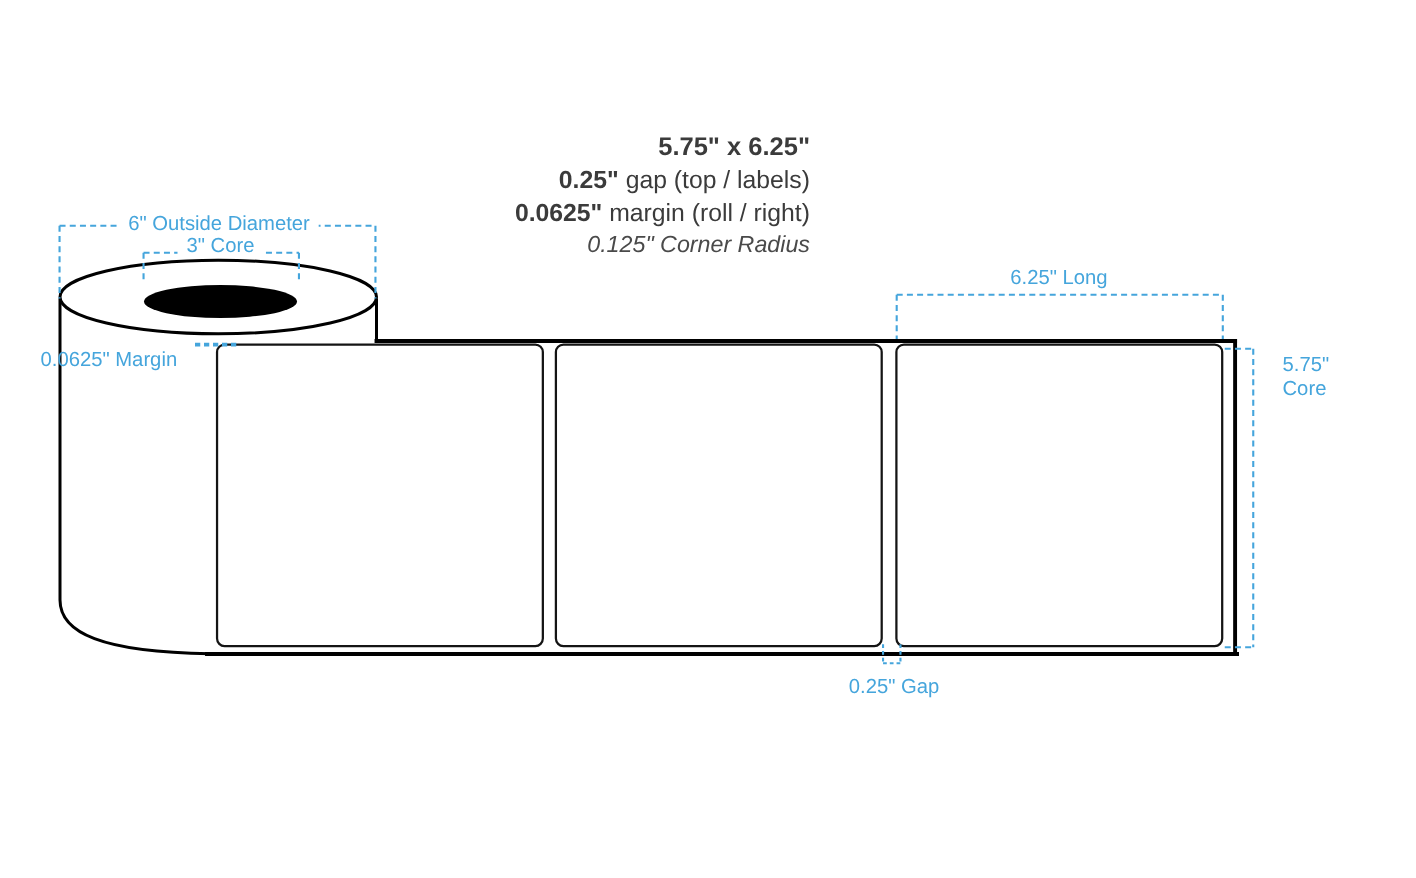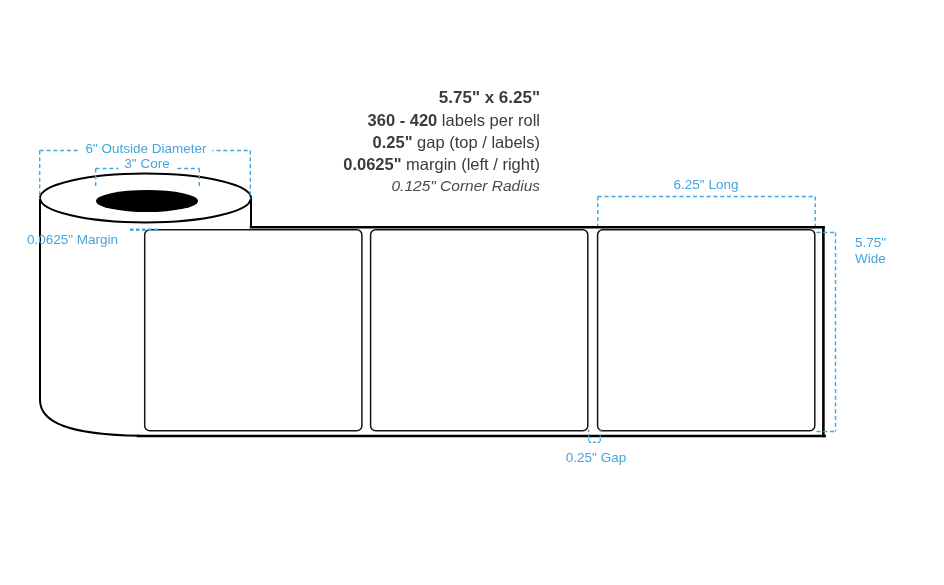--- a/index.html
+++ b/index.html
@@ -74,34 +74,33 @@
       <path d="M816.5 431.5 H 835.5"></path>
 
       <path d="M588.7 429.5 V 442.8" stroke-dasharray="2.5 2"></path>
       <path d="M600.3 429.5 V 442.8" stroke-dasharray="2.5 2"></path>
       <path d="M588.7 442.2 H 600.3" stroke-dasharray="2.5 2"></path>
     </g>
   </svg>
 
   <div class="spec-block">
     <span class="spec-line spec-size">5.75" x 6.25"</span>
-    <span class="spec-line"><span class="b">360 - 420</span><span> labels per roll</span></span>
     <span class="spec-line"><span class="b">0.25"</span><span> gap (top / labels)</span></span>
-    <span class="spec-line"><span class="b">0.0625"</span><span> margin (left / right)</span></span>
+    <span class="spec-line"><span class="b">0.0625"</span><span> margin (roll / right)</span></span>
     <span class="spec-line spec-italic">0.125" Corner Radius</span>
   </div>
 
   <div class="blue-label center-anchor masked" style="left:146px; top:149px;">6" Outside Diameter</div>
 
   <div class="blue-label center-anchor masked" style="left:147px; top:164px;">3" Core</div>
 
   <div class="blue-label" style="left:27px; top:232px;">0.0625" Margin</div>
 
   <div class="blue-label center-anchor" style="left:706px; top:185px;">6.25" Long</div>
 
   <div class="blue-label" style="left:855px; top:235px;">
     <div>5.75"</div>
-    <div>Wide</div>
+    <div>Core</div>
   </div>
 
   <div class="blue-label center-anchor" style="left:596px; top:458px;">0.25" Gap</div>
 
 </div>
 
 </body></html>

